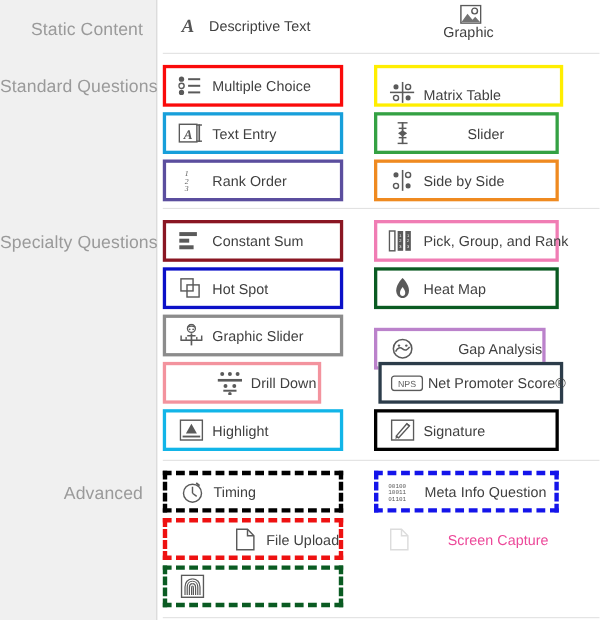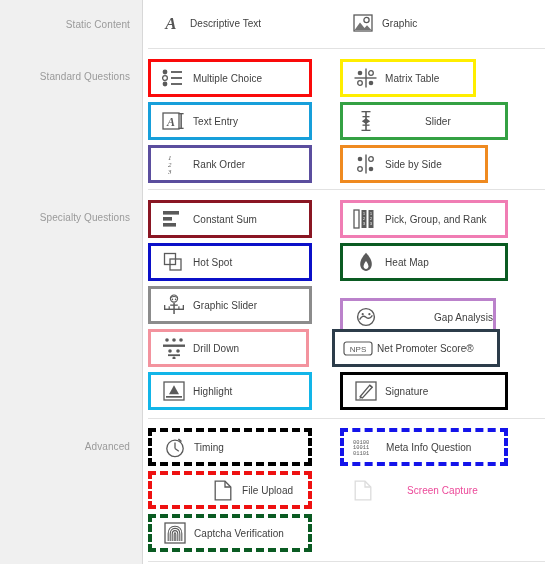--- a/index.html
+++ b/index.html
@@ -30,21 +30,21 @@
     background: #f0f0f0;
     border-right: 1px solid #d8d8d8;
     box-sizing: border-box;
   }
   .rail-label {
     position: absolute;
     right: 12px;
     width: 130px;
     text-align: right;
     color: #9a9a9a;
-    font-size: 10px;
+    font-size: 16px;
     letter-spacing: .1px;
     white-space: nowrap;
   }
   
   .content {
     position: absolute;
     left: 144px;
     top: 0;
     width: 401px;
     height: 564px;
@@ -68,21 +68,21 @@
   .tile .ico {
     width: 30px;
     min-width: 30px;
     margin-left: 8px;
     display: flex;
     align-items: center;
     justify-content: center;
     color: #5a5a5a;
   }
   .tile .lbl {
-    font-size: 10px;
+    font-size: 13px;
     color: #404040;
     white-space: nowrap;
     margin-left: 4px;
     letter-spacing: .05px;
   }
   .plain {
     border: none;
     background: transparent;
   }
   .disabled .lbl { color: #ec4899; margin-left: 29px; }
@@ -110,21 +110,21 @@
     <div class="sec-divider" style="top:561px"></div>
     <div id="tiles">
         <div class="tile plain" style="left: 4px; top: 4px; width: 164px; border: none;">
           <span class="ico">
             <svg width="22" height="22" viewBox="0 0 22 22">
               <text x="11" y="17" font-family="'Liberation Serif',serif" font-size="17" font-style="italic" font-weight="700" text-anchor="middle" fill="#555">A</text>
             </svg>
           </span>
           <span class="lbl">Descriptive Text</span>
         </div>
-        <div class="tile plain" style="left: 196px; top: 4px; width: 168px; border: none;">
+        <div class="tile plain" style="left: 196px; top: 4px; width: 168px; border: none; flex-direction: column;">
           <span class="ico">
             <svg width="20" height="18" viewBox="0 0 20 18">
               <rect class="sq" x="1" y="1" width="18" height="16"></rect>
               <circle cx="13.5" cy="6" r="2.6" fill="none" stroke="currentColor" stroke-width="1.3"></circle>
               <path d="M1.6 16 L7 8.5 L11.5 14 L14 11.3 L18.4 16 Z" fill="currentColor" opacity=".85"></path>
             </svg>
           </span>
           <span class="lbl">Graphic</span>
         </div>
         <div class="tile" style="left: 4px; top: 59px; width: 164px; border: 3px solid rgb(250, 10, 10);">
@@ -133,21 +133,21 @@
               <circle cx="3" cy="4" r="2.4" fill="currentColor"></circle>
               <circle cx="3" cy="10" r="2.4" fill="none" stroke="currentColor" stroke-width="1.3"></circle>
               <circle cx="3" cy="16" r="2.4" fill="currentColor"></circle>
               <rect x="9" y="3.1" width="11" height="1.8" fill="currentColor"></rect>
               <rect x="9" y="9.1" width="11" height="1.8" fill="currentColor"></rect>
               <rect x="9" y="15.1" width="11" height="1.8" fill="currentColor"></rect>
             </svg>
           </span>
           <span class="lbl">Multiple Choice</span>
         </div>
-        <div class="tile" style="left: 196px; top: 59px; width: 136px; border: 3px solid rgb(255, 238, 0);">
+        <div class="tile" style="left: 196px; top: 59px; width: 172px; border: 3px solid rgb(255, 238, 0); align-items: flex-end;">
           <span class="ico">
             <svg width="24" height="20" viewBox="0 0 24 20">
               <circle cx="6" cy="5" r="2.3" fill="currentColor"></circle>
               <circle cx="17" cy="5" r="2.3" fill="none" stroke="currentColor" stroke-width="1.3"></circle>
               <circle cx="6" cy="15" r="2.3" fill="none" stroke="currentColor" stroke-width="1.3"></circle>
               <circle cx="17" cy="15" r="2.3" fill="currentColor"></circle>
               <rect x="11.3" y="0.5" width="1.4" height="19" fill="currentColor"></rect>
               <rect x="0.5" y="9.3" width="22" height="1.4" fill="currentColor"></rect>
             </svg>
           </span>
@@ -181,21 +181,21 @@
         <div class="tile" style="left: 4px; top: 145px; width: 164px; border: 3px solid rgb(91, 78, 158);">
           <span class="ico">
             <svg width="22" height="22" viewBox="0 0 22 22">
               <text x="5" y="7" font-family="'Liberation Serif',serif" font-size="7" font-style="italic" fill="currentColor">1</text>
               <text x="5" y="14" font-family="'Liberation Serif',serif" font-size="7" font-style="italic" fill="currentColor">2</text>
               <text x="5" y="21" font-family="'Liberation Serif',serif" font-size="7" font-style="italic" fill="currentColor">3</text>
             </svg>
           </span>
           <span class="lbl">Rank Order</span>
         </div>
-        <div class="tile" style="left: 196px; top: 145px; width: 148px; border: 3px solid rgb(239, 138, 32);">
+        <div class="tile" style="left: 196px; top: 145px; width: 168px; border: 3px solid rgb(239, 138, 32);">
           <span class="ico">
             <svg width="24" height="20" viewBox="0 0 24 20">
               <circle cx="6" cy="5" r="2.3" fill="currentColor"></circle>
               <circle cx="17" cy="5" r="2.3" fill="none" stroke="currentColor" stroke-width="1.3"></circle>
               <circle cx="6" cy="15" r="2.3" fill="none" stroke="currentColor" stroke-width="1.3"></circle>
               <circle cx="17" cy="15" r="2.3" fill="currentColor"></circle>
               <rect x="11.3" y="0.5" width="1.4" height="19" fill="currentColor"></rect>
             </svg>
           </span>
           <span class="lbl">Side by Side</span>
@@ -266,36 +266,36 @@
           <span class="ico">
             <svg width="20" height="20" viewBox="0 0 20 20">
               <circle cx="10" cy="10" r="8.4" fill="none" stroke="currentColor" stroke-width="1.4"></circle>
               <path d="M3.6 12.6 Q6.6 7.4 10 10.2 Q13.4 13 16.4 8.4" fill="none" stroke="currentColor" stroke-width="1.4"></path>
               <circle cx="6.7" cy="7.2" r="1.1" fill="currentColor"></circle>
               <circle cx="13.4" cy="7.2" r="1.1" fill="currentColor"></circle>
             </svg>
           </span>
           <span class="lbl">Gap Analysis</span>
         </div>
-        <div class="tile" style="left: 4px; top: 329px; width: 161px; border: 3px solid rgb(243, 147, 158);">
+        <div class="tile" style="left: 4px; top: 329px; width: 144px; border: 3px solid rgb(243, 147, 158); padding-left: 35px;">
           <span class="ico">
             <svg width="24" height="22" viewBox="0 0 24 22">
               <circle cx="5" cy="3" r="1.8" fill="currentColor"></circle>
               <circle cx="12" cy="3" r="1.8" fill="currentColor"></circle>
               <circle cx="19" cy="3" r="1.8" fill="currentColor"></circle>
               <rect x="1" y="7.5" width="22" height="2.4" fill="currentColor"></rect>
               <circle cx="8" cy="14" r="1.8" fill="currentColor"></circle>
               <circle cx="16" cy="14" r="1.8" fill="currentColor"></circle>
               <rect x="6" y="17.3" width="12" height="1.8" fill="currentColor"></rect>
               <circle cx="12" cy="21" r="1.6" fill="currentColor"></circle>
             </svg>
           </span>
           <span class="lbl">Drill Down</span>
         </div>
-        <div class="tile" style="left: 188px; top: 329px; width: 168px; border: 3px solid rgb(44, 60, 74);">
+        <div class="tile" style="left: 200px; top: 329px; width: 168px; border: 3px solid rgb(44, 60, 74);">
           <span class="ico">
             <svg width="30" height="15" viewBox="0 0 30 15">
               <rect x="1" y="1" width="28" height="13" rx="2.5" fill="none" stroke="currentColor" stroke-width="1.2"></rect>
               <text x="15" y="10.6" font-family="'Liberation Sans',sans-serif" font-size="8" text-anchor="middle" fill="currentColor">NPS</text>
             </svg>
           </span>
           <span class="lbl">Net Promoter Score®</span>
         </div>
         <div class="tile" style="left: 4px; top: 372px; width: 164px; border: 3px solid rgb(18, 181, 232);">
           <span class="ico">
@@ -366,18 +366,17 @@
                 <path d="M11 6.4 C7.8 6.4 6.2 9 6.2 11.9 V19"></path>
                 <path d="M11 8.6 C9 8.6 8.2 10.3 8.2 12.2 V19"></path>
                 <path d="M11 10.8 C10.2 10.8 10.2 11.6 10.2 12.5 V19"></path>
                 <path d="M11 4.2 C15.4 4.2 17.8 7.6 17.8 11.6 V19"></path>
                 <path d="M11 6.4 C14.2 6.4 15.8 9 15.8 11.9 V19"></path>
                 <path d="M11 8.6 C13 8.6 13.8 10.3 13.8 12.2 V19"></path>
                 <path d="M11 10.8 C11.8 10.8 11.8 11.6 11.8 12.5 V19"></path>
               </g>
             </svg>
           </span>
-          <span class="lbl">Captcha Verification</span>
         </div>
       </div>
   </div>
 
 </div>
 
 </body></html>

